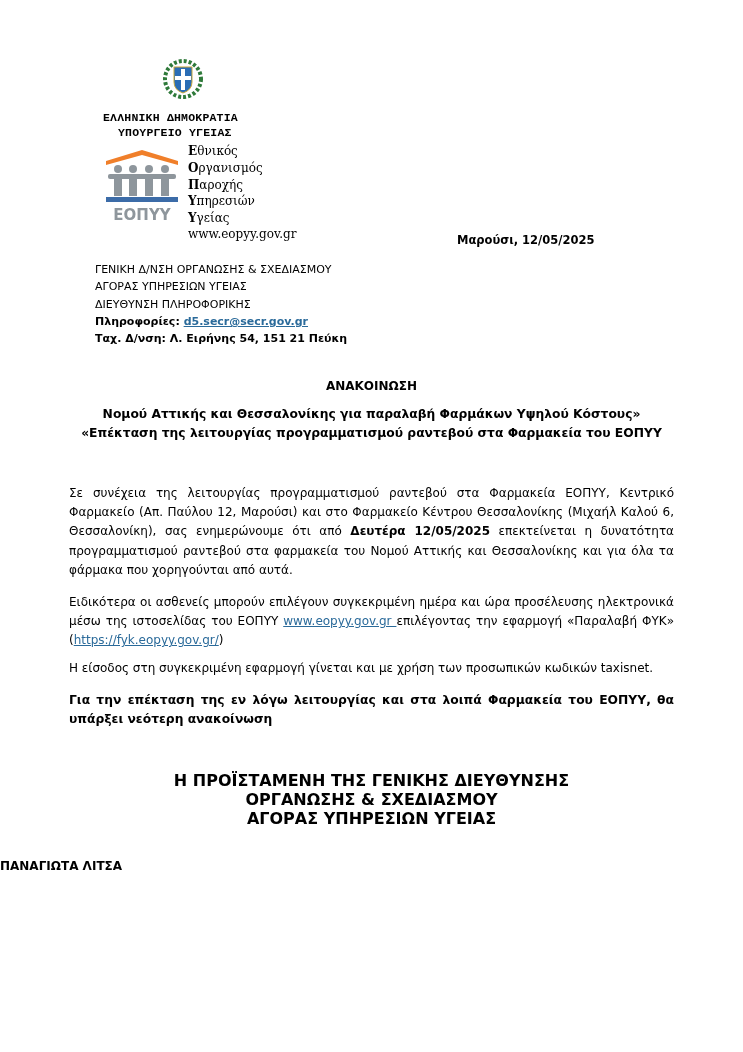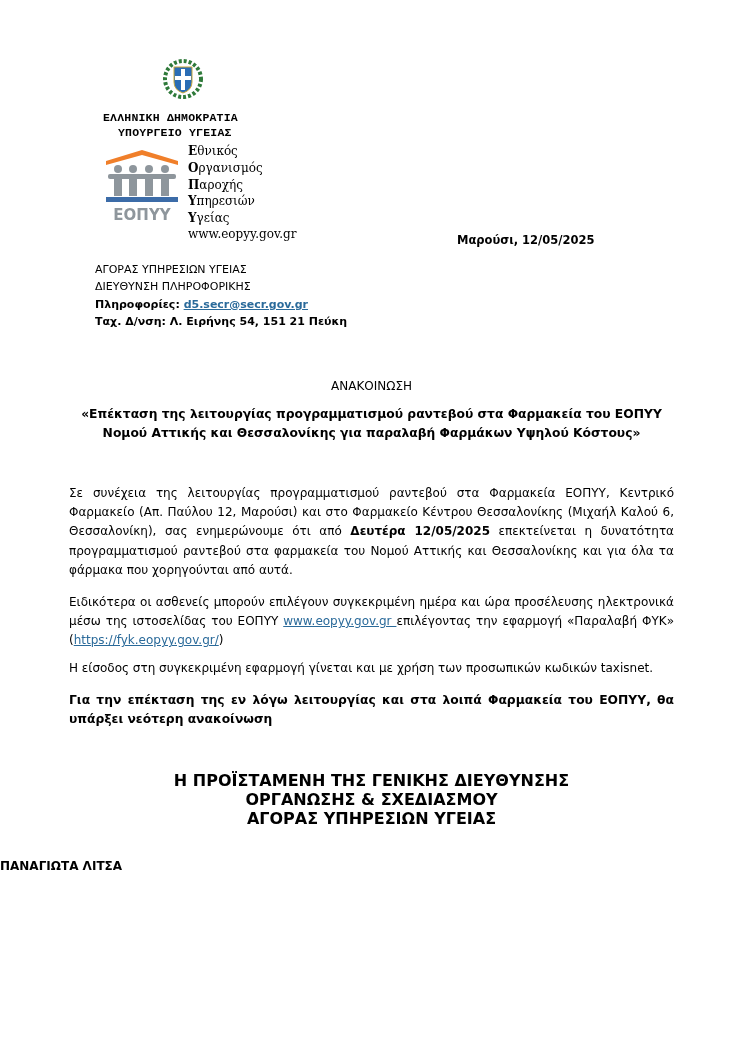--- a/index.html
+++ b/index.html
@@ -17,21 +17,21 @@
   .org-names { left: 188px; top: 143px; font-family: "DejaVu Serif", serif; font-size: 12px; line-height: 16.8px; }
   .org-names .cap { font-weight: bold; }
   .org-url { left: 188px; top: 227px; font-family: "DejaVu Serif", serif; font-size: 12px; }
 
   .date { left: 457px; top: 233px; font-size: 11.5px; font-weight: bold; }
 
   .sender { left: 95px; top: 261px; font-size: 11px; line-height: 17.3px; font-weight: bold; }
   .sender .plain { font-weight: normal; }
   .sender a, .body a { color: #2a6a9a; text-decoration: underline; }
 
-  .ann-title { left: 0; width: 743px; top: 379px; text-align: center; font-size: 12px; font-weight: normal; }
+  .ann-title { left: 0; width: 743px; top: 379px; text-align: center; font-size: 12px; font-weight: bold; }
   .subject { left: 0; width: 743px; top: 405px; text-align: center; font-size: 12.3px; font-weight: bold; line-height: 18.5px; }
 
   .body { left: 69px; width: 605px; font-size: 12px; line-height: 19.2px; text-align: justify; }
   .p1 { top: 484px; }
   .p2 { top: 593px; }
   .p3 { top: 659px; }
   .p4 { top: 691px; font-weight: bold; font-size: 12.3px; }
 
   .sign { left: 0; width: 743px; text-align: center; font-weight: bold; font-size: 16px; line-height: 19.2px; }
   .sign1 { top: 771px; }
@@ -72,30 +72,31 @@
   <div><span class="cap">Ο</span><span>ργανισμός</span></div>
   <div><span class="cap">Π</span><span>αροχής</span></div>
   <div><span class="cap">Υ</span><span>πηρεσιών</span></div>
   <div><span class="cap">Υ</span><span>γείας</span></div>
 </div>
 <div class="abs org-url">www.eopyy.gov.gr</div>
 
 <div class="abs date">Μαρούσι, 12/05/2025</div>
 
 <div class="abs sender">
+  <div class="plain">ΓΕΝΙΚΗ Δ/ΝΣΗ ΟΡΓΑΝΩΣΗΣ &amp; ΣΧΕΔΙΑΣΜΟΥ</div>
   <div class="plain">ΑΓΟΡΑΣ ΥΠΗΡΕΣΙΩΝ ΥΓΕΙΑΣ</div>
   <div class="plain">ΔΙΕΥΘΥΝΣΗ ΠΛΗΡΟΦΟΡΙΚΗΣ</div>
   <div><span>Πληροφορίες: </span><a>d5.secr@secr.gov.gr</a></div>
   <div>Ταχ. Δ/νση: Λ. Ειρήνης 54, 151 21 Πεύκη</div>
 </div>
 
 <div class="abs ann-title">ΑΝΑΚΟΙΝΩΣΗ</div>
 <div class="abs subject">
+  <div>Νομού Αττικής και Θεσσαλονίκης για παραλαβή Φαρμάκων Υψηλού Κόστους»</div>
   <div>«Επέκταση της λειτουργίας προγραμματισμού ραντεβού στα Φαρμακεία του ΕΟΠΥΥ</div>
-  <div>Νομού Αττικής και Θεσσαλονίκης για παραλαβή Φαρμάκων Υψηλού Κόστους»</div>
 </div>
 
 <div class="abs body p1"><span>Σε συνέχεια της λειτουργίας προγραμματισμού ραντεβού στα Φαρμακεία ΕΟΠΥΥ, Κεντρικό Φαρμακείο (Απ. Παύλου 12, Μαρούσι) και στο Φαρμακείο Κέντρου Θεσσαλονίκης (Μιχαήλ Καλού 6, Θεσσαλονίκη), σας ενημερώνουμε ότι από </span><b>Δευτέρα 12/05/2025</b><span> επεκτείνεται η δυνατότητα προγραμματισμού ραντεβού στα φαρμακεία του Νομού Αττικής και Θεσσαλονίκης και για όλα τα φάρμακα που χορηγούνται από αυτά.</span></div>
 
 <div class="abs body p2"><span>Ειδικότερα οι ασθενείς μπορούν επιλέγουν συγκεκριμένη ημέρα και ώρα προσέλευσης ηλεκτρονικά μέσω της ιστοσελίδας του ΕΟΠΥΥ </span><a>www.eopyy.gov.gr </a><span>επιλέγοντας την εφαρμογή «Παραλαβή ΦΥΚ» (</span><a>https://fyk.eopyy.gov.gr/</a><span>)</span></div>
 
 <div class="abs body p3">Η είσοδος στη συγκεκριμένη εφαρμογή γίνεται και με χρήση των προσωπικών κωδικών taxisnet.</div>
 
 <div class="abs body p4">Για την επέκταση της εν λόγω λειτουργίας και στα λοιπά Φαρμακεία του ΕΟΠΥΥ, θα υπάρξει νεότερη ανακοίνωση</div>
 

